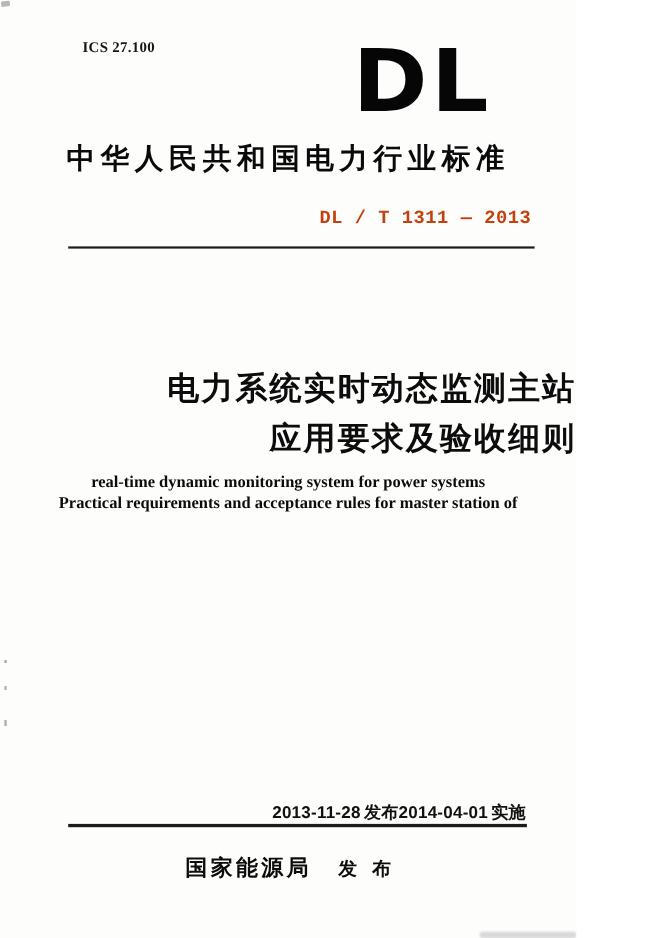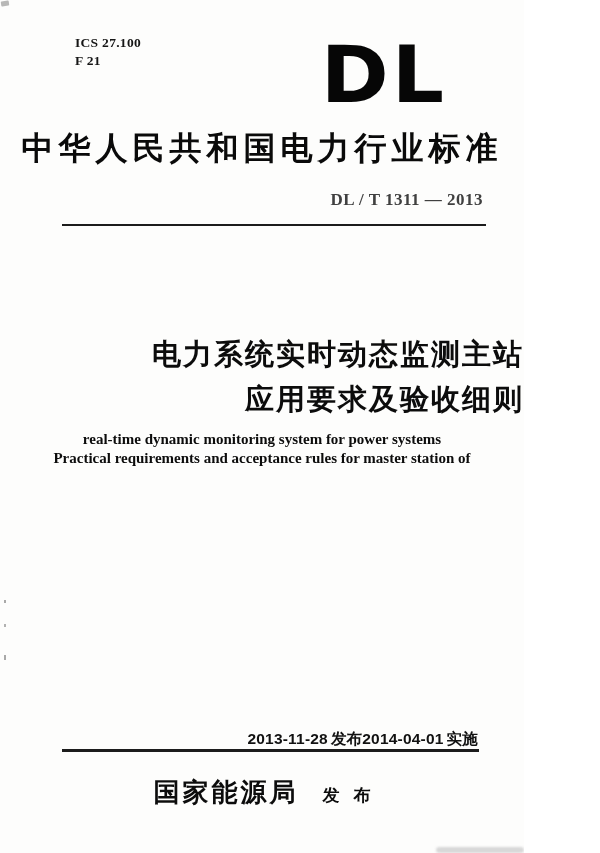--- a/index.html
+++ b/index.html
@@ -63,34 +63,34 @@
   }
 
   
   .header-title {
     position: absolute;
     left: 0; right: 0; top: 127px;
     margin: 0;
     text-align: center;
     font-family: "Liberation Serif", serif;
     font-weight: bold;
-    font-size: 32px;
+    font-size: 26px;
     letter-spacing: 5px;
     white-space: nowrap;
     color: #0a0a0a;
   }
 
   .std-number {
     position: absolute;
     right: 41px; top: 190px;
-    font-family: Liberation Serif, serif;
+    font-family: Liberation Mono, monospace;
     font-weight: bold;
     font-size: 17px;
     letter-spacing: .5px;
-    color: #404040;
+    color: #c2410c;
   }
 
   .rule {
     position: absolute;
     background: #1c1c1c;
   }
   .rule-top  { left: 62px; right: 38px; top: 224px; height: 2px; }
   .rule-bottom { left: 62px; right: 45px; top: 749px; height: 2.5px; }
 
   
@@ -138,40 +138,39 @@
     left: 0; right: 0; top: 775px;
     display: flex;
     justify-content: center;
     align-items: baseline;
     gap: 24px;
     font-family: "Liberation Serif", serif;
     font-weight: bold;
     color: #0c0c0c;
   }
   .publisher-name {
-    font-size: 26px;
+    font-size: 20px;
     letter-spacing: 3px;
   }
   .publish-action {
     font-size: 17px;
     letter-spacing: 14px;
     margin-right: -14px;
   }
 </style>
 </head>
 <body>
 
 <div class="page">
 
   <div class="artifact artifact-tl"></div>
   <div class="artifact artifact-left-specks"></div>
 
   <div class="meta">
     <div class="meta-line">ICS 27.100</div>
-    <div class="meta-line">F 21</div>
   </div>
 
   <div class="logo">DL</div>
 
   <h1 class="header-title">中华人民共和国电力行业标准</h1>
 
   <div class="std-number">DL / T 1311 — 2013</div>
 
   <div class="rule rule-top"></div>
 

